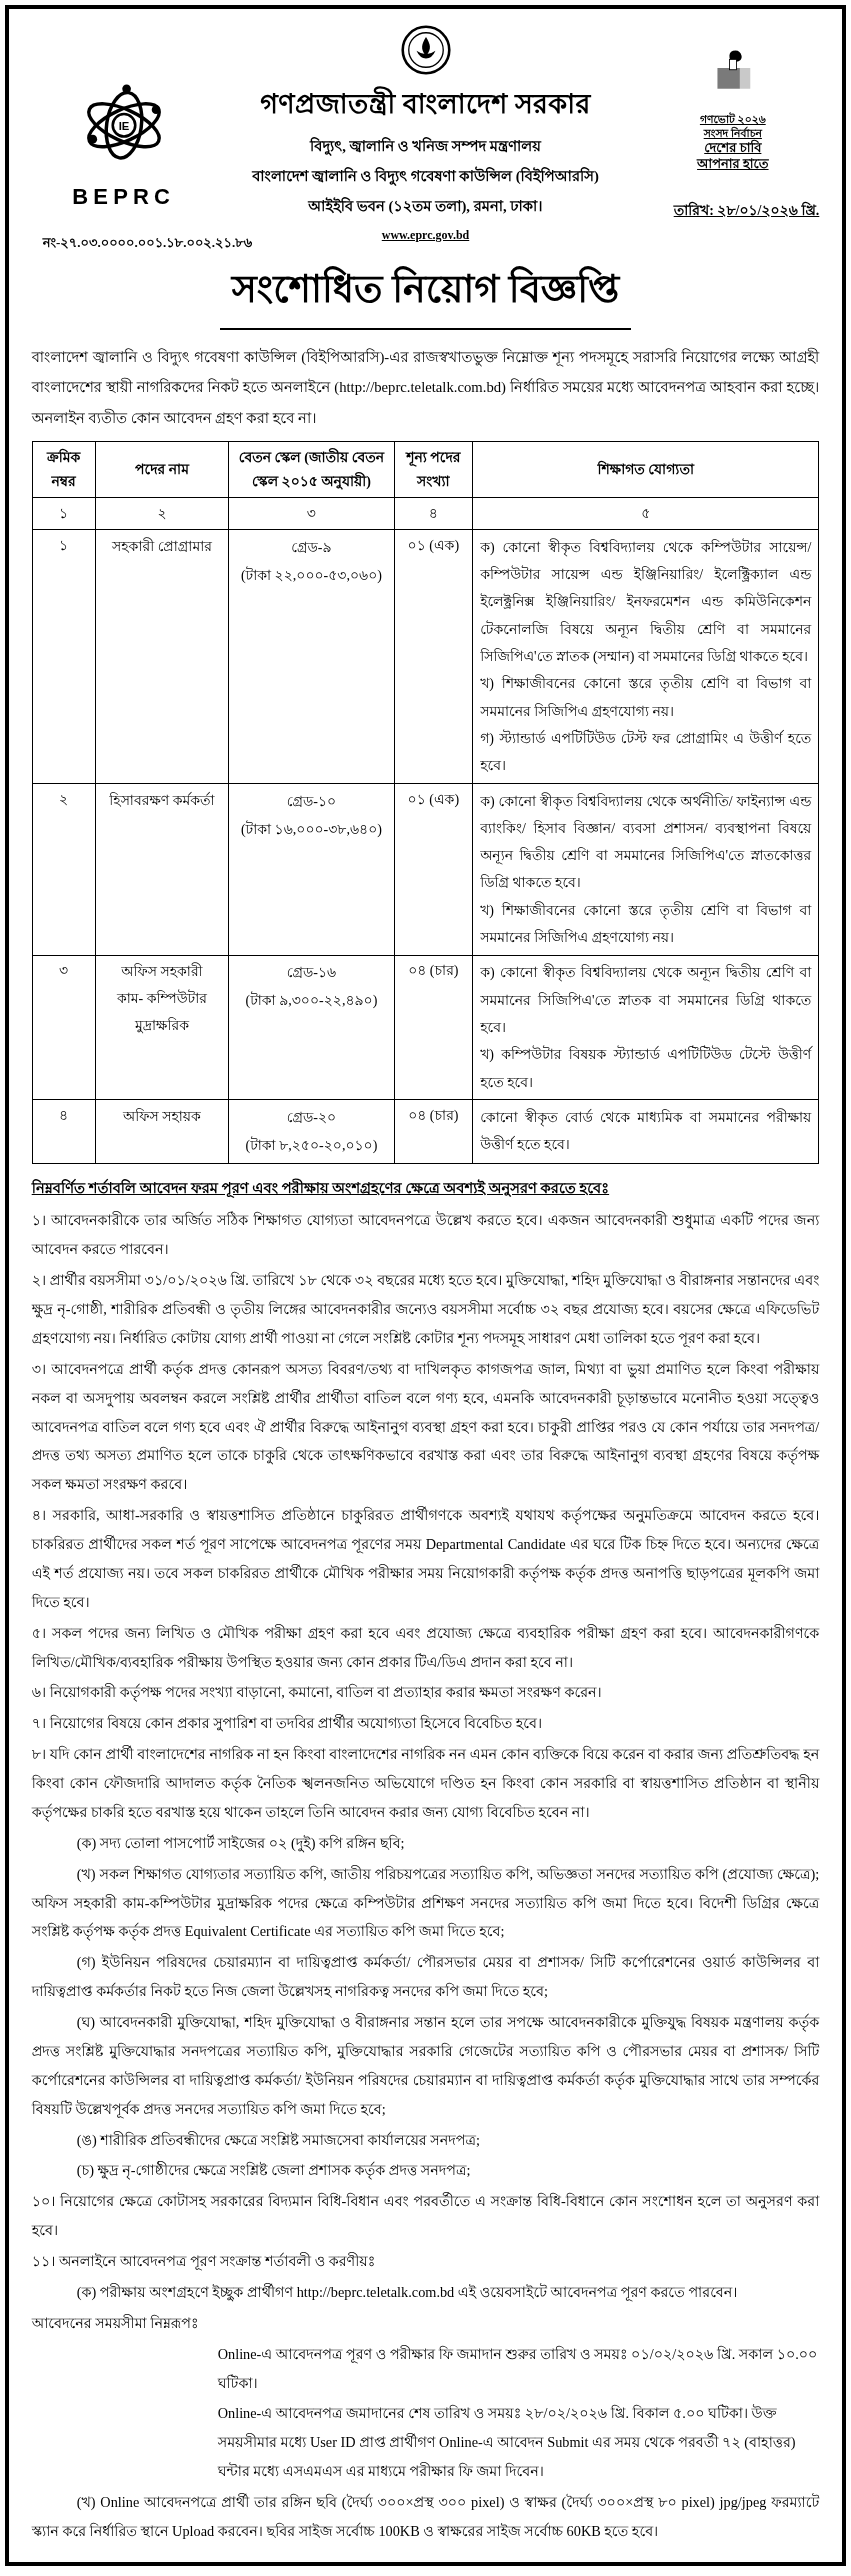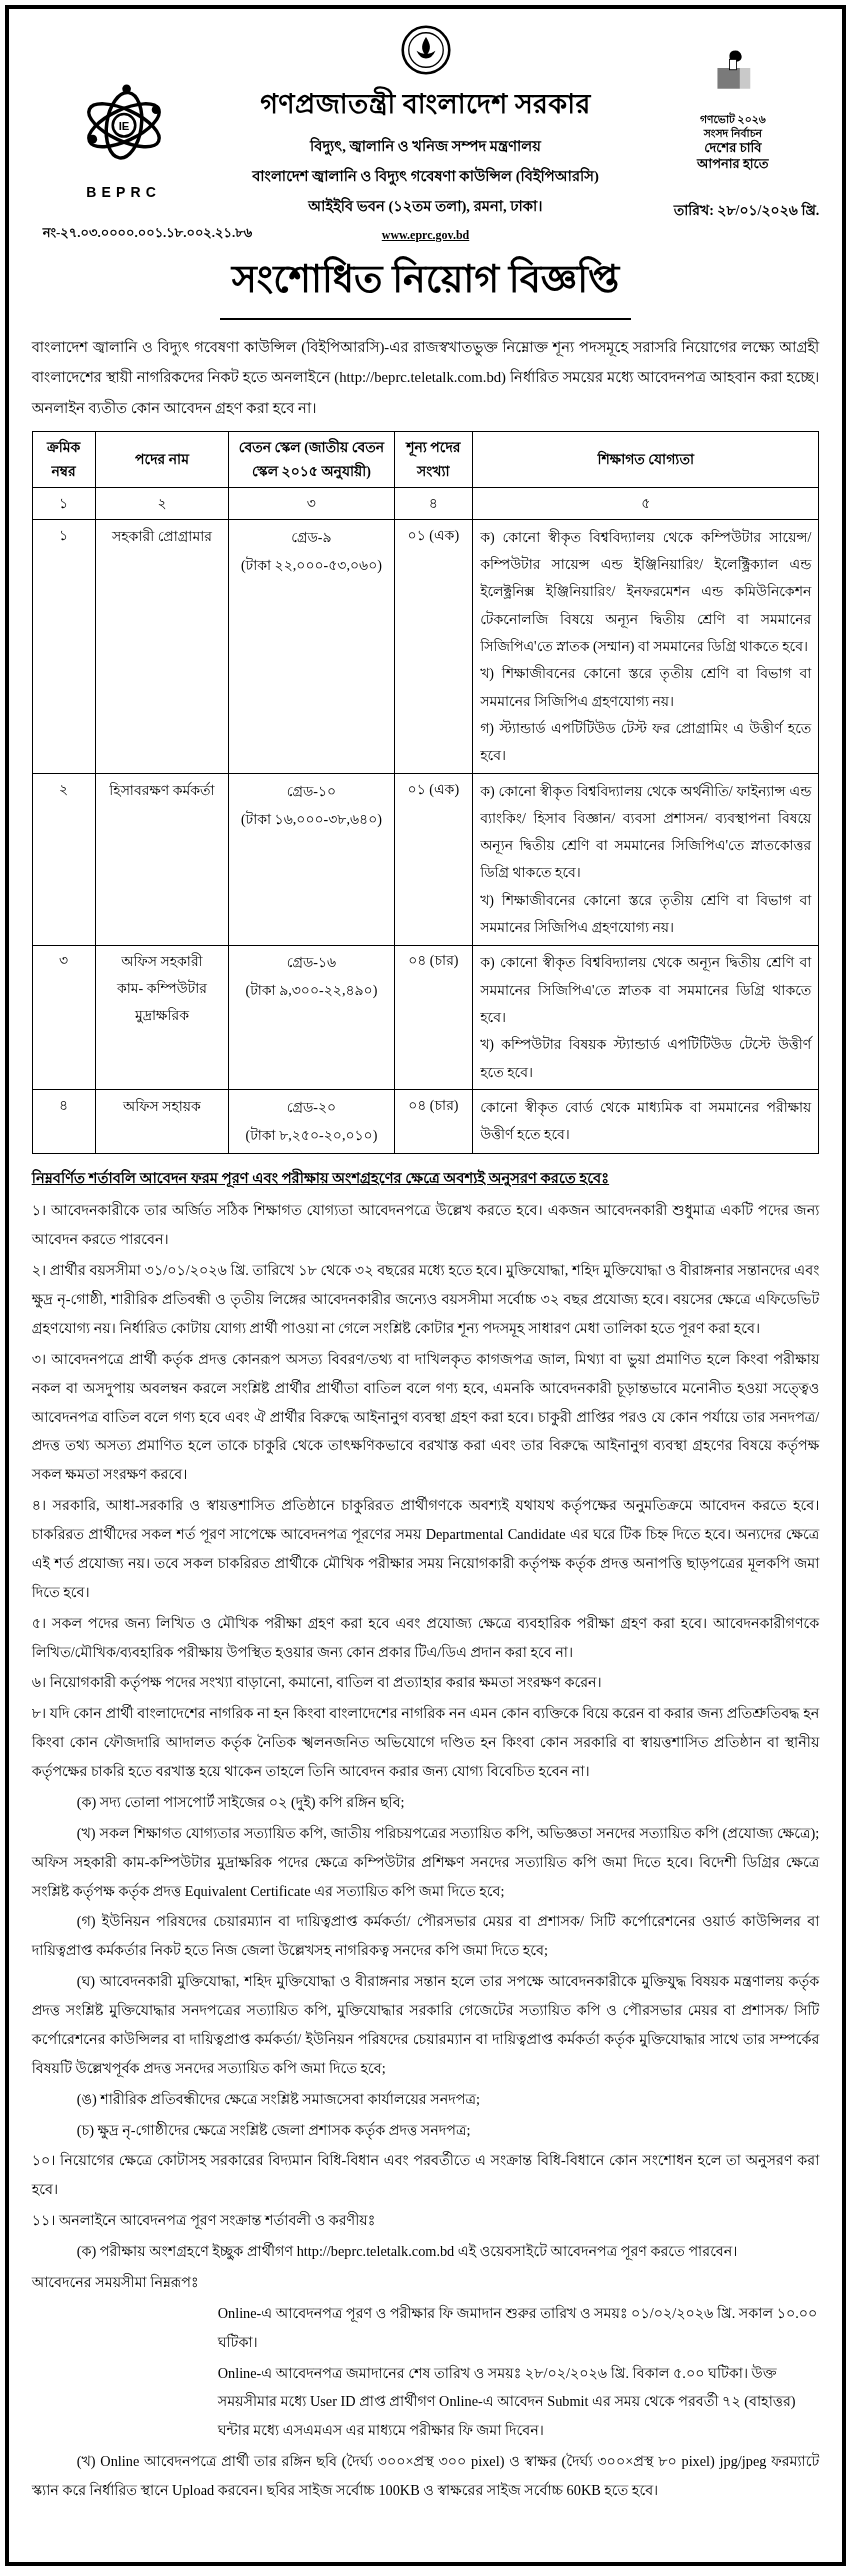--- a/index.html
+++ b/index.html
@@ -5,26 +5,26 @@
   * { margin:0; padding:0; box-sizing:border-box; }
   html,body { background:#000; }
   body { width:851px; margin:0 auto; font-family:"Liberation Serif","DejaVu Serif",serif; color:#000; }
   .sheet { background:#fff; width:851px; min-height:2576px; padding:5.2px; }
   .frame { border:4.3px solid #000; min-height:2561px; padding:12px 22.5px 15.6px 22.5px; background:#fff; }
 
   
   .hdr { display:grid; grid-template-columns:173px 1fr 173px; align-items:start; margin-top:3.5px; }
   .hdr-left { text-align:center; padding-top:50px;margin-left:11px; }
   .hdr-center { text-align:center; }
-  .hdr-right { text-align:center; padding-top:24px; }
+  .hdr-right { text-align:center; padding-top:24px;text-decoration:underline; }
   .emblem { margin:0 auto 8.7px auto; display:block; }
   .govt { font-size:27px; font-weight:bold; letter-spacing:0.4px; }
   .h-line { font-size:14.7px; font-weight:bold; margin-top:5.2px; }
   .website { display:inline-block; font-size:12px; font-weight:bold; text-decoration:underline; margin-top:8.7px; color:#000; font-family:"Liberation Serif",serif; }
-  .beprc-word { font-size:14px; font-weight:bold; letter-spacing:5.2px; font-family:"Liberation Sans",sans-serif; margin-top:1.7px; }
+  .beprc-word { font-size:22px; font-weight:bold; letter-spacing:5.2px; font-family:"Liberation Sans",sans-serif; margin-top:1.7px; }
   .refno { font-size:13px; font-weight:bold; text-align:left; margin-top:22.5px; white-space:nowrap; }
   .elect-lines { margin-top:3.5px; line-height:1.25; }
   .elect-lines .s { font-size:10.8px; font-weight:bold; }
   .elect-lines .b { font-size:13px; font-weight:bold; }
   .hdate { font-size:14px; font-weight:bold; margin-top:26px; text-align:right; white-space:nowrap; }
 
   
   .title-wrap { text-align:center; margin:5.2px 0 12px 0; }
   .title { display:inline-block; font-size:38px; font-weight:bold; border-bottom:2.6px solid #000; padding:0 12px 5.2px 12px; }
 
@@ -170,20 +170,21 @@
       </table>
 
   <div class="cond-head">নিম্নবর্ণিত শর্তাবলি আবেদন ফরম পূরণ এবং পরীক্ষায় অংশগ্রহণের ক্ষেত্রে অবশ্যই অনুসরণ করতে হবেঃ</div>
 
   <div class="para">১। আবেদনকারীকে তার অর্জিত সঠিক শিক্ষাগত যোগ্যতা আবেদনপত্রে উল্লেখ করতে হবে। একজন আবেদনকারী শুধুমাত্র একটি পদের জন্য আবেদন করতে পারবেন।</div>
   <div class="para">২। প্রার্থীর বয়সসীমা ৩১/০১/২০২৬ খ্রি. তারিখে ১৮ থেকে ৩২ বছরের মধ্যে হতে হবে। মুক্তিযোদ্ধা, শহিদ মুক্তিযোদ্ধা ও বীরাঙ্গনার সন্তানদের এবং ক্ষুদ্র নৃ-গোষ্ঠী, শারীরিক প্রতিবন্ধী ও তৃতীয় লিঙ্গের আবেদনকারীর জন্যেও বয়সসীমা সর্বোচ্চ ৩২ বছর প্রযোজ্য হবে। বয়সের ক্ষেত্রে এফিডেভিট গ্রহণযোগ্য নয়। নির্ধারিত কোটায় যোগ্য প্রার্থী পাওয়া না গেলে সংশ্লিষ্ট কোটার শূন্য পদসমূহ সাধারণ মেধা তালিকা হতে পূরণ করা হবে।</div>
   <div class="para">৩। আবেদনপত্রে প্রার্থী কর্তৃক প্রদত্ত কোনরূপ অসত্য বিবরণ/তথ্য বা দাখিলকৃত কাগজপত্র জাল, মিথ্যা বা ভুয়া প্রমাণিত হলে কিংবা পরীক্ষায় নকল বা অসদুপায় অবলম্বন করলে সংশ্লিষ্ট প্রার্থীর প্রার্থীতা বাতিল বলে গণ্য হবে, এমনকি আবেদনকারী চূড়ান্তভাবে মনোনীত হওয়া সত্ত্বেও আবেদনপত্র বাতিল বলে গণ্য হবে এবং ঐ প্রার্থীর বিরুদ্ধে আইনানুগ ব্যবস্থা গ্রহণ করা হবে। চাকুরী প্রাপ্তির পরও যে কোন পর্যায়ে তার সনদপত্র/প্রদত্ত তথ্য অসত্য প্রমাণিত হলে তাকে চাকুরি থেকে তাৎক্ষণিকভাবে বরখাস্ত করা এবং তার বিরুদ্ধে আইনানুগ ব্যবস্থা গ্রহণের বিষয়ে কর্তৃপক্ষ সকল ক্ষমতা সংরক্ষণ করবে।</div>
   <div class="para">৪। সরকারি, আধা-সরকারি ও স্বায়ত্তশাসিত প্রতিষ্ঠানে চাকুরিরত প্রার্থীগণকে অবশ্যই যথাযথ কর্তৃপক্ষের অনুমতিক্রমে আবেদন করতে হবে। চাকরিরত প্রার্থীদের সকল শর্ত পূরণ সাপেক্ষে আবেদনপত্র পূরণের সময় Departmental Candidate এর ঘরে টিক চিহ্ন দিতে হবে। অন্যদের ক্ষেত্রে এই শর্ত প্রযোজ্য নয়। তবে সকল চাকরিরত প্রার্থীকে মৌখিক পরীক্ষার সময় নিয়োগকারী কর্তৃপক্ষ কর্তৃক প্রদত্ত অনাপত্তি ছাড়পত্রের মূলকপি জমা দিতে হবে।</div>
   <div class="para">৫। সকল পদের জন্য লিখিত ও মৌখিক পরীক্ষা গ্রহণ করা হবে এবং প্রযোজ্য ক্ষেত্রে ব্যবহারিক পরীক্ষা গ্রহণ করা হবে। আবেদনকারীগণকে লিখিত/মৌখিক/ব্যবহারিক পরীক্ষায় উপস্থিত হওয়ার জন্য কোন প্রকার টিএ/ডিএ প্রদান করা হবে না।</div>
   <div class="para">৬। নিয়োগকারী কর্তৃপক্ষ পদের সংখ্যা বাড়ানো, কমানো, বাতিল বা প্রত্যাহার করার ক্ষমতা সংরক্ষণ করেন।</div>
+  <div class="para">৭। নিয়োগের বিষয়ে কোন প্রকার সুপারিশ বা তদবির প্রার্থীর অযোগ্যতা হিসেবে বিবেচিত হবে।</div>
   <div class="para">৮। যদি কোন প্রার্থী বাংলাদেশের নাগরিক না হন কিংবা বাংলাদেশের নাগরিক নন এমন কোন ব্যক্তিকে বিয়ে করেন বা করার জন্য প্রতিশ্রুতিবদ্ধ হন কিংবা কোন ফৌজদারি আদালত কর্তৃক নৈতিক স্খলনজনিত অভিযোগে দণ্ডিত হন কিংবা কোন সরকারি বা স্বায়ত্তশাসিত প্রতিষ্ঠান বা স্থানীয় কর্তৃপক্ষের চাকরি হতে বরখাস্ত হয়ে থাকেন তাহলে তিনি আবেদন করার জন্য যোগ্য বিবেচিত হবেন না।</div>
   <div class="para sub">(ক) সদ্য তোলা পাসপোর্ট সাইজের ০২ (দুই) কপি রঙ্গিন ছবি;</div>
   <div class="para sub">(খ) সকল শিক্ষাগত যোগ্যতার সত্যায়িত কপি, জাতীয় পরিচয়পত্রের সত্যায়িত কপি, অভিজ্ঞতা সনদের সত্যায়িত কপি (প্রযোজ্য ক্ষেত্রে); অফিস সহকারী কাম-কম্পিউটার মুদ্রাক্ষরিক পদের ক্ষেত্রে কম্পিউটার প্রশিক্ষণ সনদের সত্যায়িত কপি জমা দিতে হবে। বিদেশী ডিগ্রির ক্ষেত্রে সংশ্লিষ্ট কর্তৃপক্ষ কর্তৃক প্রদত্ত Equivalent Certificate এর সত্যায়িত কপি জমা দিতে হবে;</div>
   <div class="para sub">(গ) ইউনিয়ন পরিষদের চেয়ারম্যান বা দায়িত্বপ্রাপ্ত কর্মকর্তা/ পৌরসভার মেয়র বা প্রশাসক/ সিটি কর্পোরেশনের ওয়ার্ড কাউন্সিলর বা দায়িত্বপ্রাপ্ত কর্মকর্তার নিকট হতে নিজ জেলা উল্লেখসহ নাগরিকত্ব সনদের কপি জমা দিতে হবে;</div>
   <div class="para sub">(ঘ) আবেদনকারী মুক্তিযোদ্ধা, শহিদ মুক্তিযোদ্ধা ও বীরাঙ্গনার সন্তান হলে তার সপক্ষে আবেদনকারীকে মুক্তিযুদ্ধ বিষয়ক মন্ত্রণালয় কর্তৃক প্রদত্ত সংশ্লিষ্ট মুক্তিযোদ্ধার সনদপত্রের সত্যায়িত কপি, মুক্তিযোদ্ধার সরকারি গেজেটের সত্যায়িত কপি ও পৌরসভার মেয়র বা প্রশাসক/ সিটি কর্পোরেশনের কাউন্সিলর বা দায়িত্বপ্রাপ্ত কর্মকর্তা/ ইউনিয়ন পরিষদের চেয়ারম্যান বা দায়িত্বপ্রাপ্ত কর্মকর্তা কর্তৃক মুক্তিযোদ্ধার সাথে তার সম্পর্কের বিষয়টি উল্লেখপূর্বক প্রদত্ত সনদের সত্যায়িত কপি জমা দিতে হবে;</div>
   <div class="para sub">(ঙ) শারীরিক প্রতিবন্ধীদের ক্ষেত্রে সংশ্লিষ্ট সমাজসেবা কার্যালয়ের সনদপত্র;</div>
   <div class="para sub">(চ) ক্ষুদ্র নৃ-গোষ্ঠীদের ক্ষেত্রে সংশ্লিষ্ট জেলা প্রশাসক কর্তৃক প্রদত্ত সনদপত্র;</div>
   <div class="para">১০। নিয়োগের ক্ষেত্রে কোটাসহ সরকারের বিদ্যমান বিধি-বিধান এবং পরবর্তীতে এ সংক্রান্ত বিধি-বিধানে কোন সংশোধন হলে তা অনুসরণ করা হবে।</div>
   <div class="para">১১। অনলাইনে আবেদনপত্র পূরণ সংক্রান্ত শর্তাবলী ও করণীয়ঃ</div>
   <div class="para sub">(ক) পরীক্ষায় অংশগ্রহণে ইচ্ছুক প্রার্থীগণ http://beprc.teletalk.com.bd এই ওয়েবসাইটে আবেদনপত্র পূরণ করতে পারবেন।</div>

